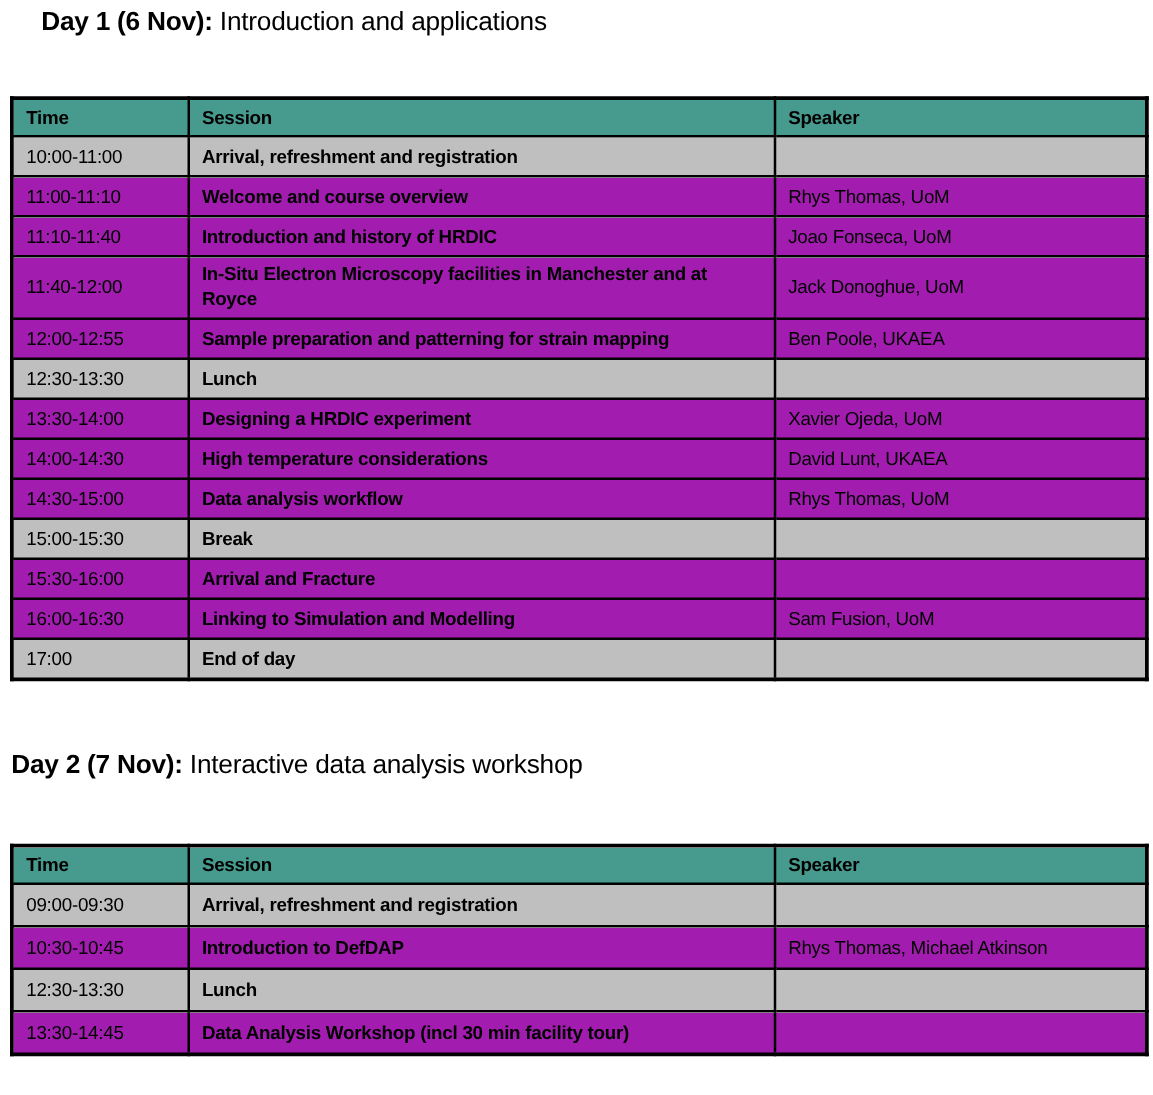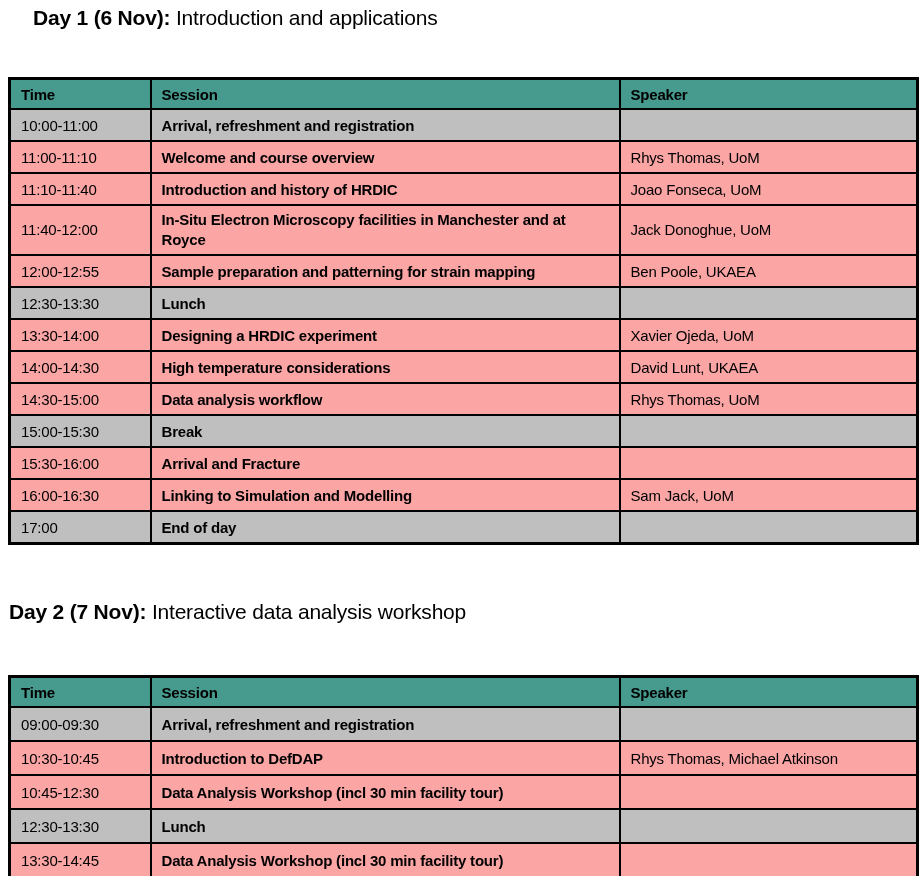--- a/index.html
+++ b/index.html
@@ -47,21 +47,21 @@
     text-align:left;
     padding:2px 6px 2px 10px;
     overflow:hidden;
   }
   .schedule th{
     background:var(--teal);
     font-weight:bold;
     height:24px;
   }
   .schedule th.col-session{font-weight:bold;}
-  .schedule td{height:26px;background:#fca5a5;}
+  .schedule td{height:26px;background:#a21caf;}
   .schedule td.cell-session{font-weight:bold;}
   .schedule tr.shaded td{background:var(--gray);}
   .t1pos tr.tall td{height:44px;line-height:1.35;}
   .t2pos td{height:28px;}
 </style>
 </head>
 <body>
 
 <div class="page">
 
@@ -132,21 +132,21 @@
           <td class="cell-speaker"></td>
         </tr>
         <tr>
           <td class="cell-time">15:30-16:00</td>
           <td class="cell-session">Arrival and Fracture</td>
           <td class="cell-speaker"></td>
         </tr>
         <tr>
           <td class="cell-time">16:00-16:30</td>
           <td class="cell-session">Linking to Simulation and Modelling</td>
-          <td class="cell-speaker">Sam Jack, UoM</td>
+          <td class="cell-speaker">Sam Fusion, UoM</td>
         </tr>
         <tr class="shaded">
           <td class="cell-time">17:00</td>
           <td class="cell-session">End of day</td>
           <td class="cell-speaker"></td>
         </tr>
       </tbody>
   </table>
 
   <div class="heading h2pos"><span class="hbold">Day 2 (7 Nov):</span><span class="hrest"> Interactive data analysis workshop</span></div>
@@ -168,25 +168,20 @@
         <tr class="shaded">
           <td class="cell-time">09:00-09:30</td>
           <td class="cell-session">Arrival, refreshment and registration</td>
           <td class="cell-speaker"></td>
         </tr>
         <tr>
           <td class="cell-time">10:30-10:45</td>
           <td class="cell-session">Introduction to DefDAP</td>
           <td class="cell-speaker">Rhys Thomas, Michael Atkinson</td>
         </tr>
-        <tr>
-          <td class="cell-time">10:45-12:30</td>
-          <td class="cell-session">Data Analysis Workshop (incl 30 min facility tour)</td>
-          <td class="cell-speaker"></td>
-        </tr>
         <tr class="shaded">
           <td class="cell-time">12:30-13:30</td>
           <td class="cell-session">Lunch</td>
           <td class="cell-speaker"></td>
         </tr>
         <tr>
           <td class="cell-time">13:30-14:45</td>
           <td class="cell-session">Data Analysis Workshop (incl 30 min facility tour)</td>
           <td class="cell-speaker"></td>
         </tr>

